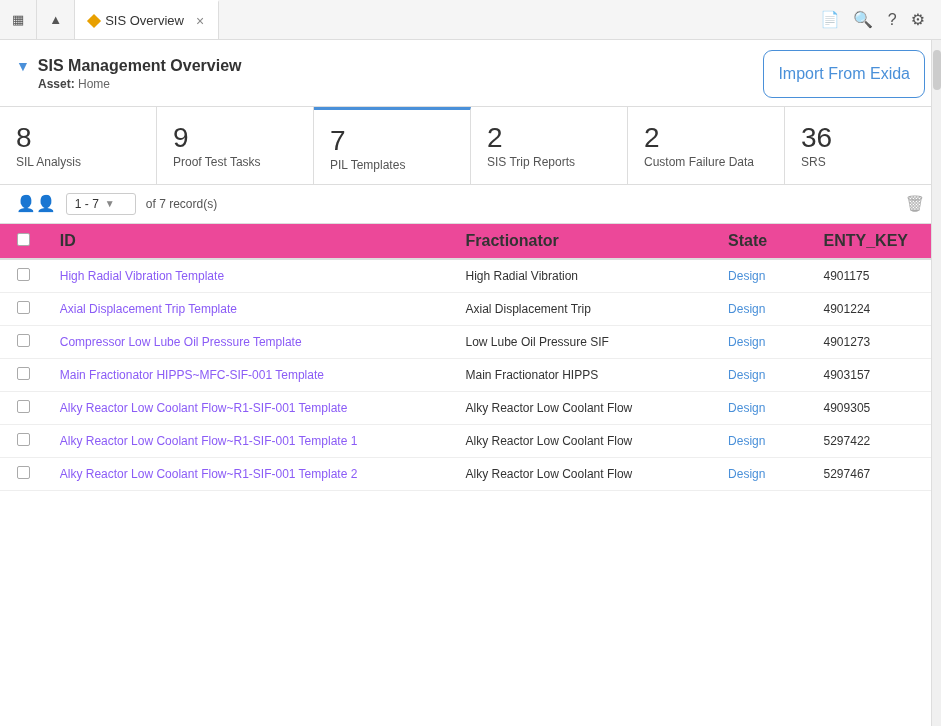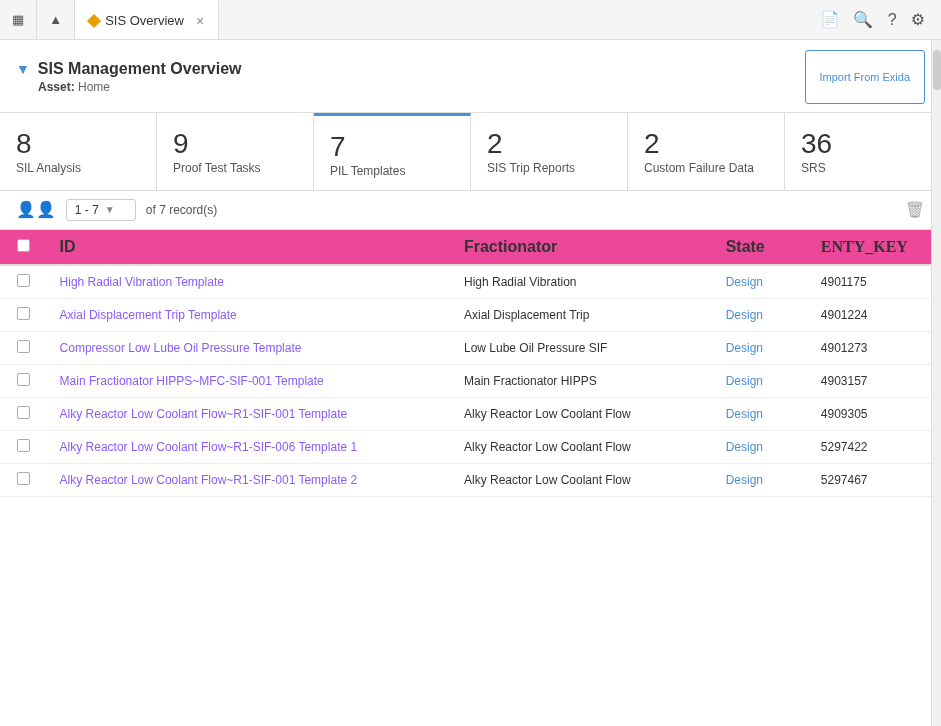--- a/index.html
+++ b/index.html
@@ -38,21 +38,21 @@
     }
     .page-header-left { display: flex; flex-direction: column; gap: 2px; }
     .page-title-row { display: flex; align-items: center; gap: 8px; }
     .filter-icon { color: #4a90d9; font-size: 14px; }
     .page-title { font-size: 16px; font-weight: 600; color: #333; }
     .asset-row { font-size: 12px; color: #666; padding-left: 22px; }
     .asset-label { font-weight: bold; color: #444; }
     .header-buttons { display: flex; gap: 10px; }
     .btn-outline {
       border: 1px solid #4a90d9; color: #4a90d9; background: #fff;
-      padding: 20px 14px; border-radius: 3px; cursor: pointer; font-size: 11px;
+      padding: 14px 14px; border-radius: 9px; cursor: pointer; font-size: 16px;
     }
 
     
     .stat-tiles {
       display: flex; border-bottom: 1px solid #ddd;
     }
     .stat-tile {
       flex: 1; padding: 14px 16px 12px 16px; border-right: 1px solid #ddd;
       cursor: pointer; position: relative;
     }
@@ -81,21 +81,21 @@
     table { width: 100%; border-collapse: collapse; }
     thead tr { border-bottom: 2px solid #ddd; }
     thead th {
       text-align: left; padding: 8px 12px; font-size: 16px; font-weight: 700;
       color: #333; background: #ec4899; white-space: nowrap;
     }
     .th-checkbox { width: 40px; text-align: center; }
     .col-id { width: 340px; }
     .col-desc { width: 220px; }
     .col-state { width: 80px; }
-    .col-enty { width: 100px; font-family: Liberation Serif, serif; }
+    .col-enty { width: 100px; }
     tbody tr { border-bottom: 1px solid #eee; }
     tbody td { padding: 8px 12px; font-size: 12px; vertical-align: middle; }
     .td-checkbox { text-align: center; }
     .td-link { color: #8b5cf6; cursor: pointer; text-decoration: none; }
     .td-state { color: #4a90d9; }
 
     
     .right-scrollbar {
       position: fixed; right: 0; top: 40px; width: 10px; height: calc(726px - 40px);
       background: #f0f0f0; border-left: 1px solid #ddd;
@@ -256,21 +256,21 @@
     </td>
     <td>Alky Reactor Low Coolant Flow</td>
     <td class="td-state">Design</td>
     <td>4909305</td>
   </tr>
           <tr>
     <td class="td-checkbox">
       <span class="cb"></span>
     </td>
     <td>
-      <a class="td-link">Alky Reactor Low Coolant Flow~R1-SIF-006 Template 1</a>
+      <a class="td-link">Alky Reactor Low Coolant Flow~R1-SIF-001 Template 1</a>
     </td>
     <td>Alky Reactor Low Coolant Flow</td>
     <td class="td-state">Design</td>
     <td>5297422</td>
   </tr>
           <tr>
     <td class="td-checkbox">
       <span class="cb"></span>
     </td>
     <td>

